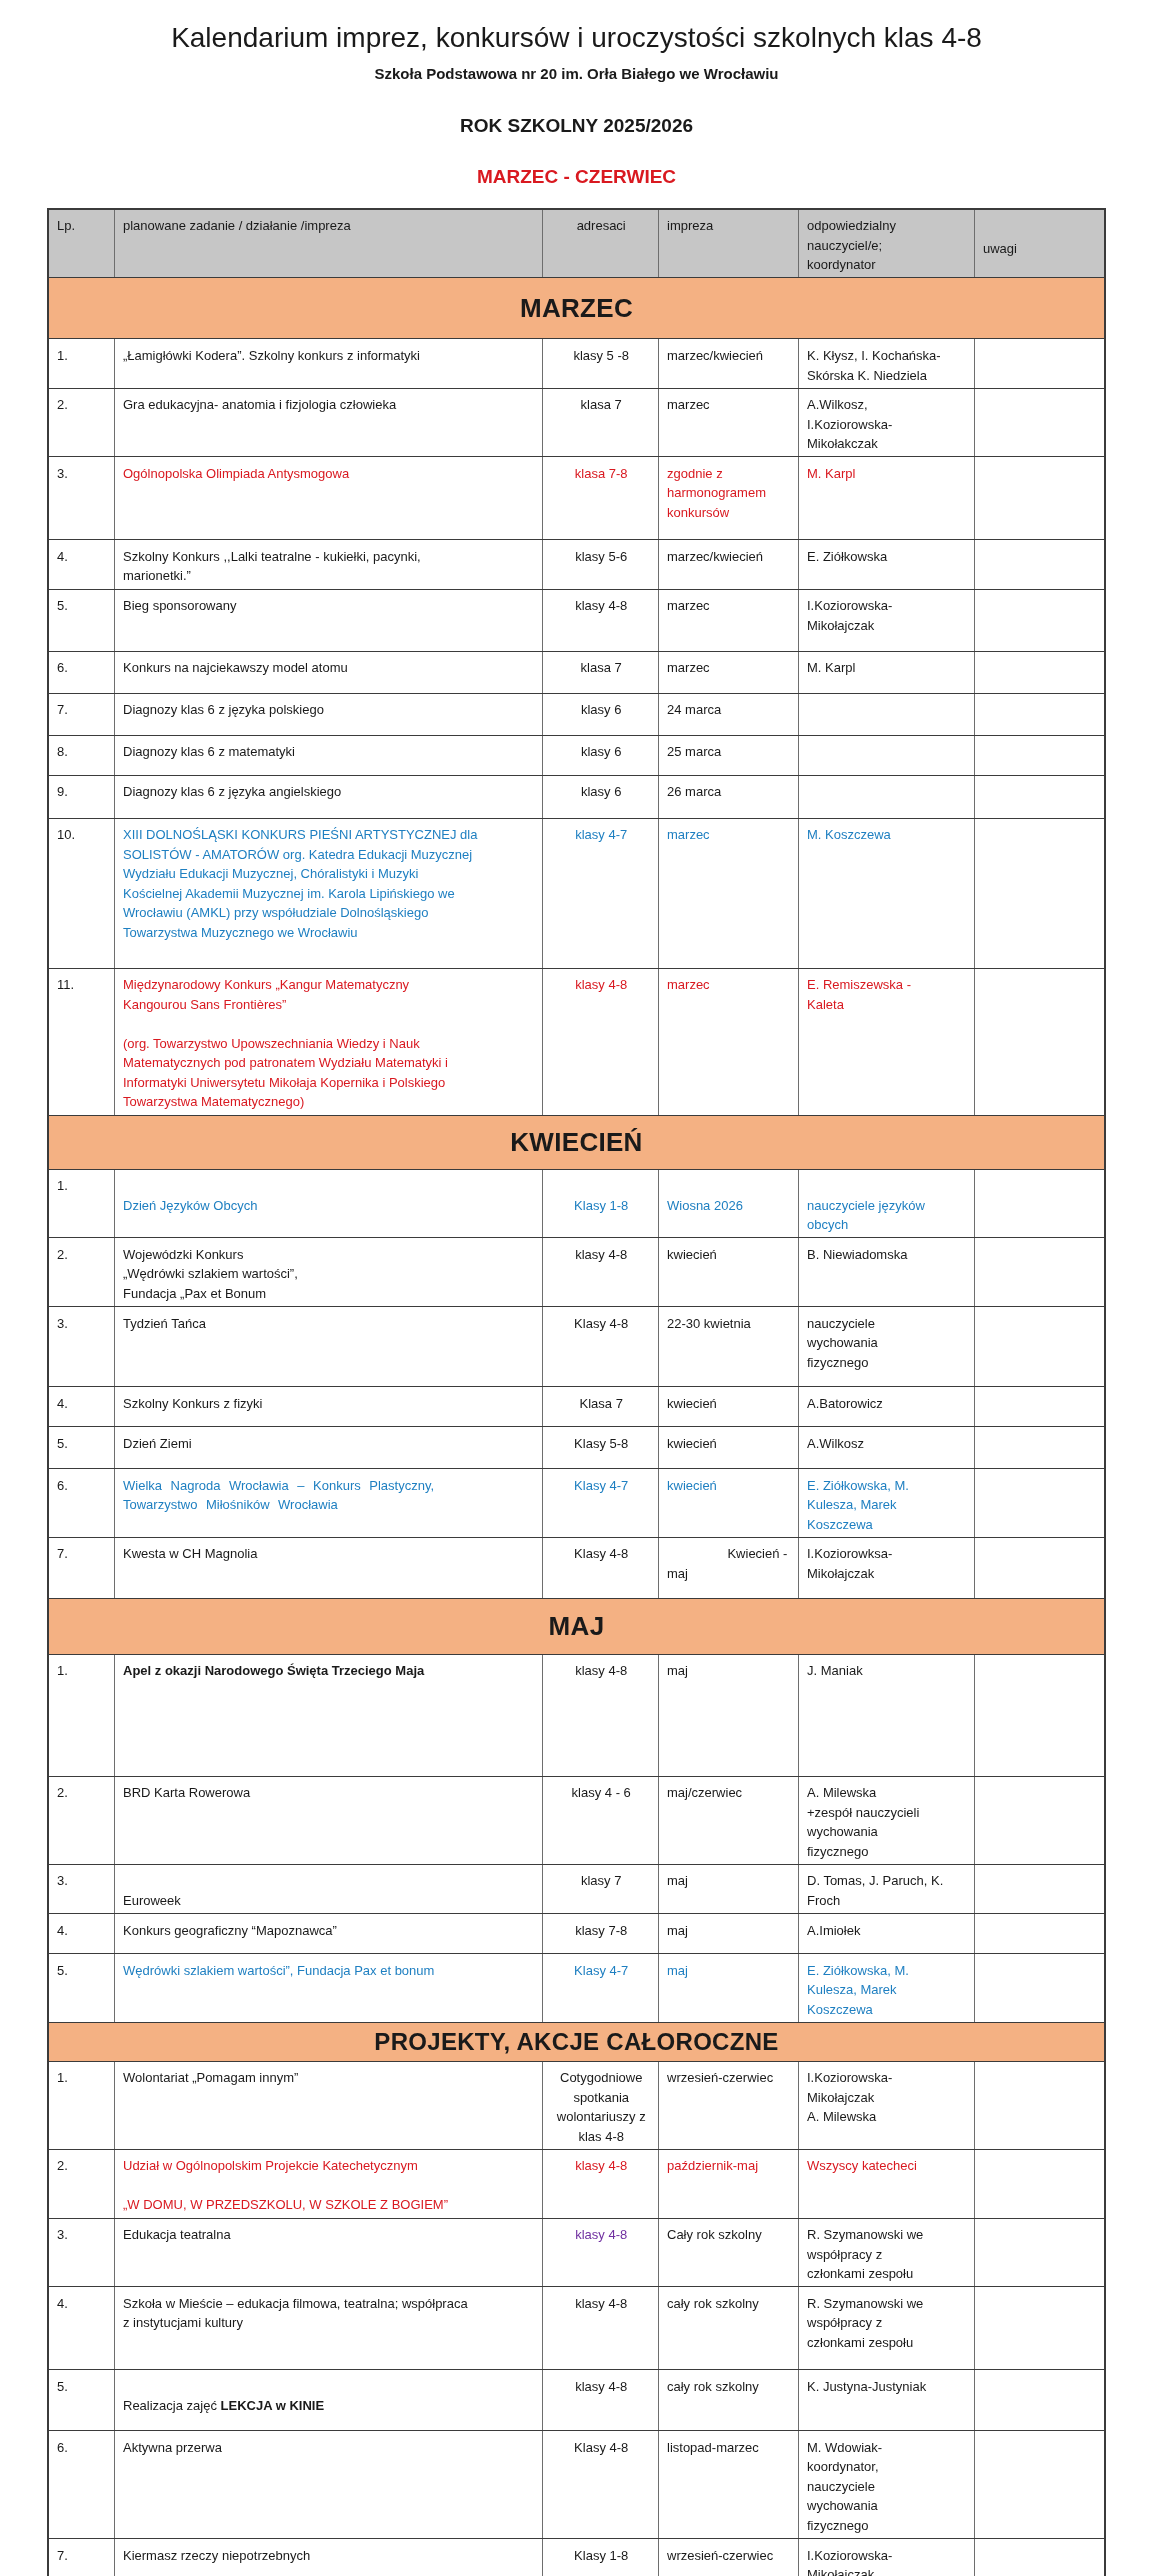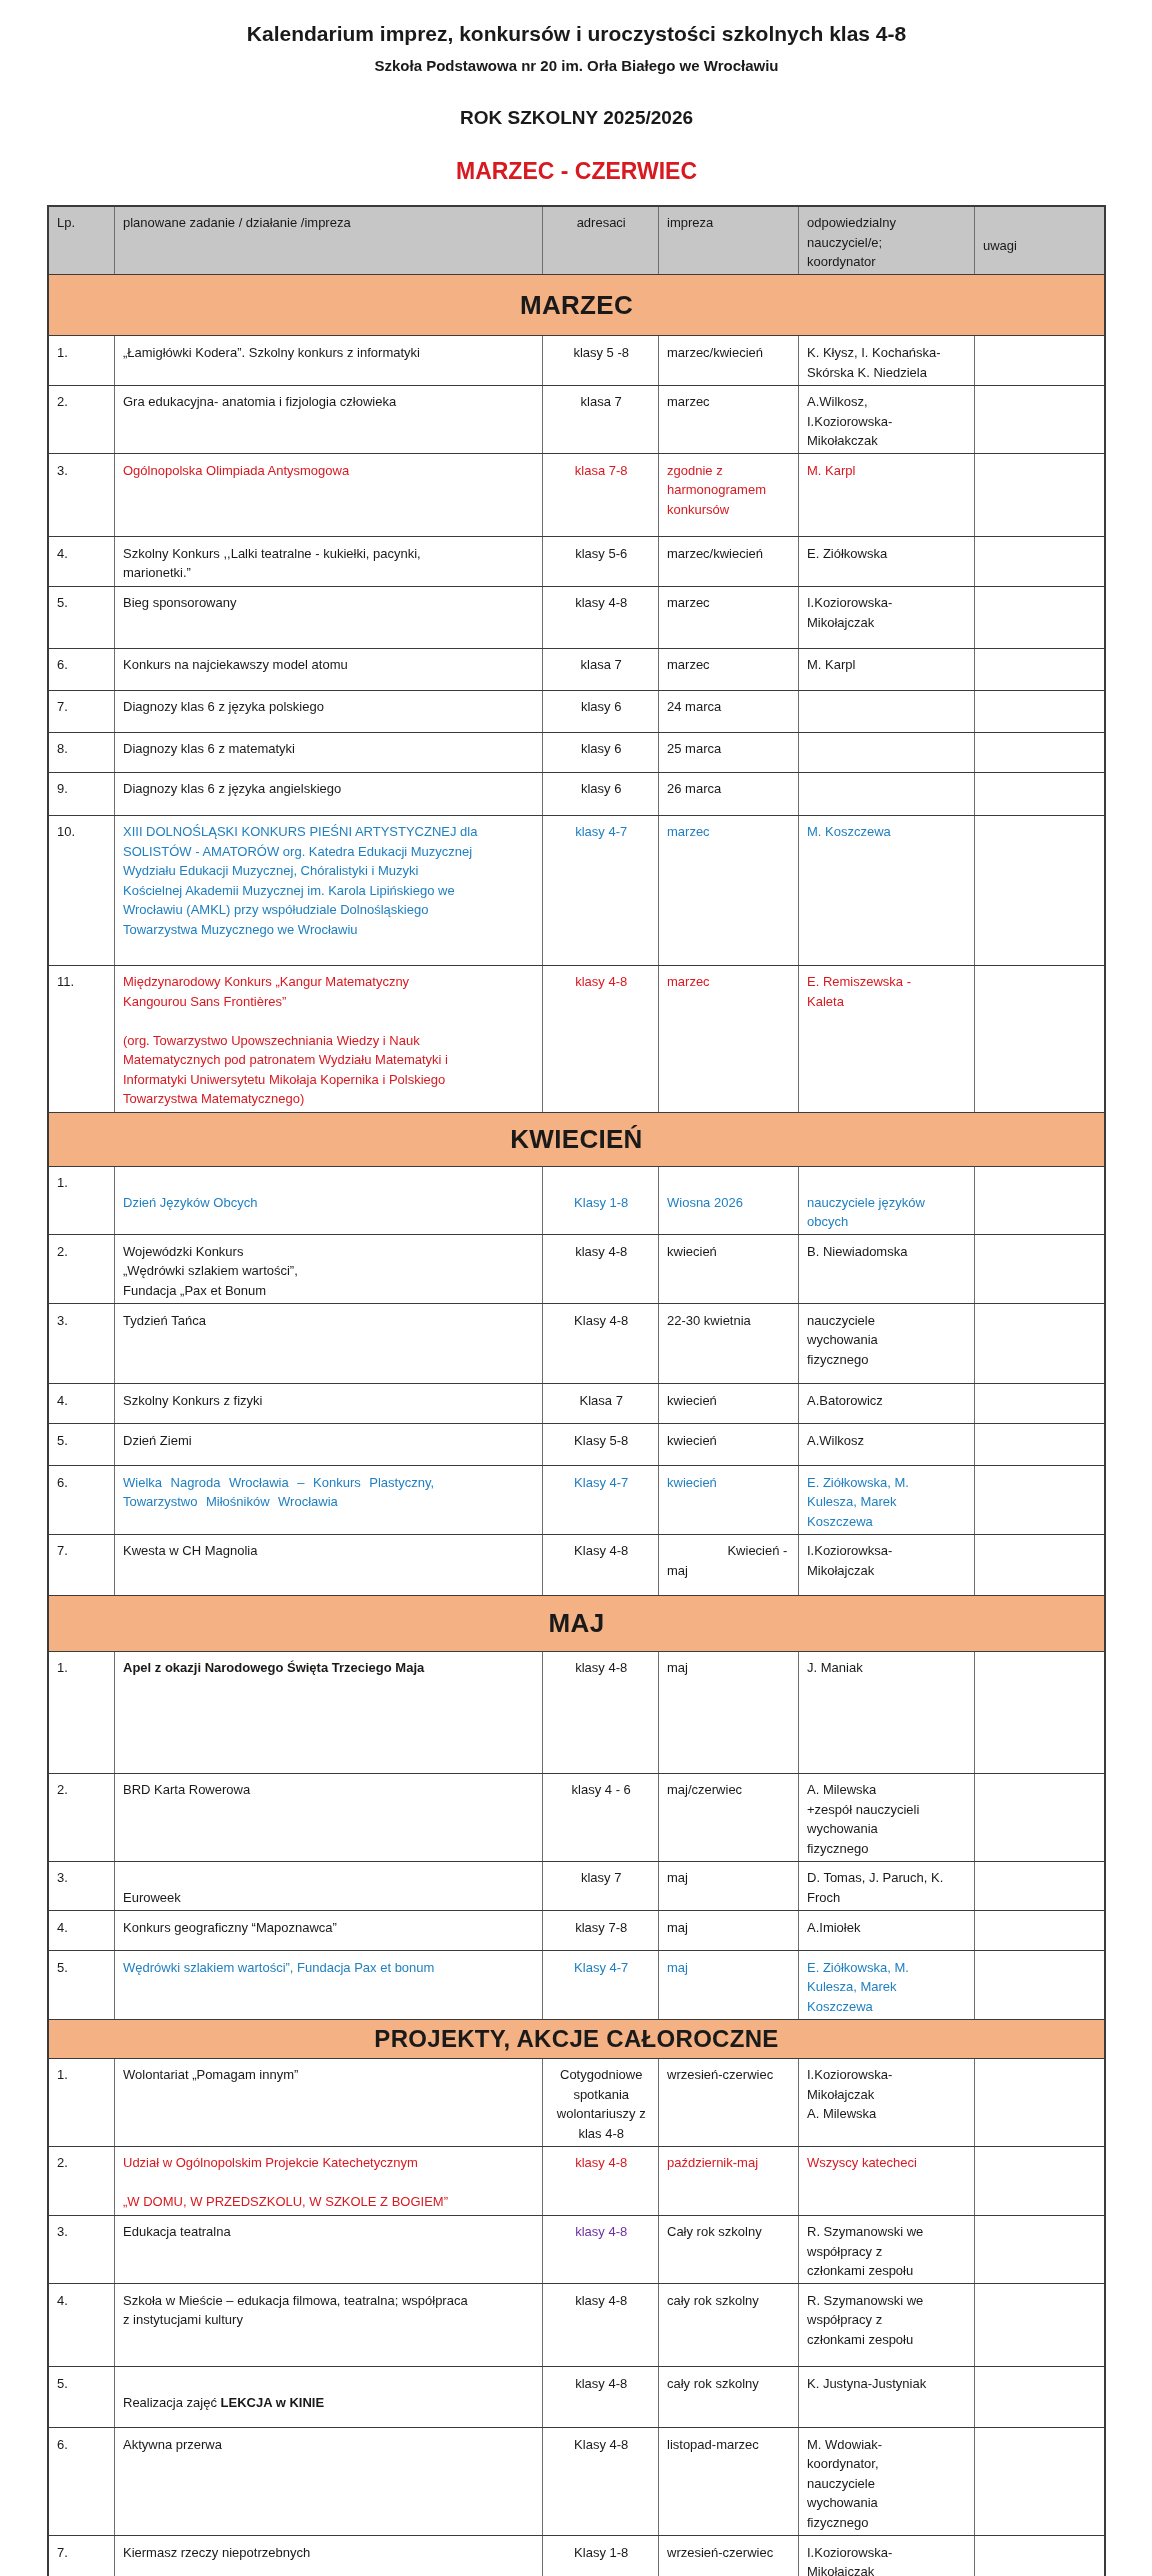--- a/index.html
+++ b/index.html
@@ -4,24 +4,24 @@
 <style>
   html,body{margin:0;padding:0;background:#ffffff;}
   body{
     width:1153px;
     font-family:"Liberation Sans", sans-serif;
     color:#1a1a1a;
     -webkit-font-smoothing:antialiased;
   }
   
   .titles{text-align:center;padding-top:22.3px;}
-  .t1{font-size:21px;font-weight:700;margin:0 0 10.5px 0;}
+  .t1{font-size:28px;font-weight:400;margin:0 0 10.5px 0;}
   .t2{font-size:15px;font-weight:700;margin:0 0 33px 0;}
   .t3{font-size:19px;font-weight:700;margin:0 0 29px 0;}
-  .t4{font-size:23px;font-weight:700;margin:16px;color:#d91920;}
+  .t4{font-size:19px;font-weight:700;margin:16px;color:#d91920;}
   
   .tbl{
     margin:20px 0 0 47px;
     width:1059px;
     border:2px solid #3b3b3b;
     box-sizing:border-box;
   }
   .trow{display:flex;border-bottom:1.3px solid #3b3b3b;}
   .trow:last-child{border-bottom:none;}
   .cell{

